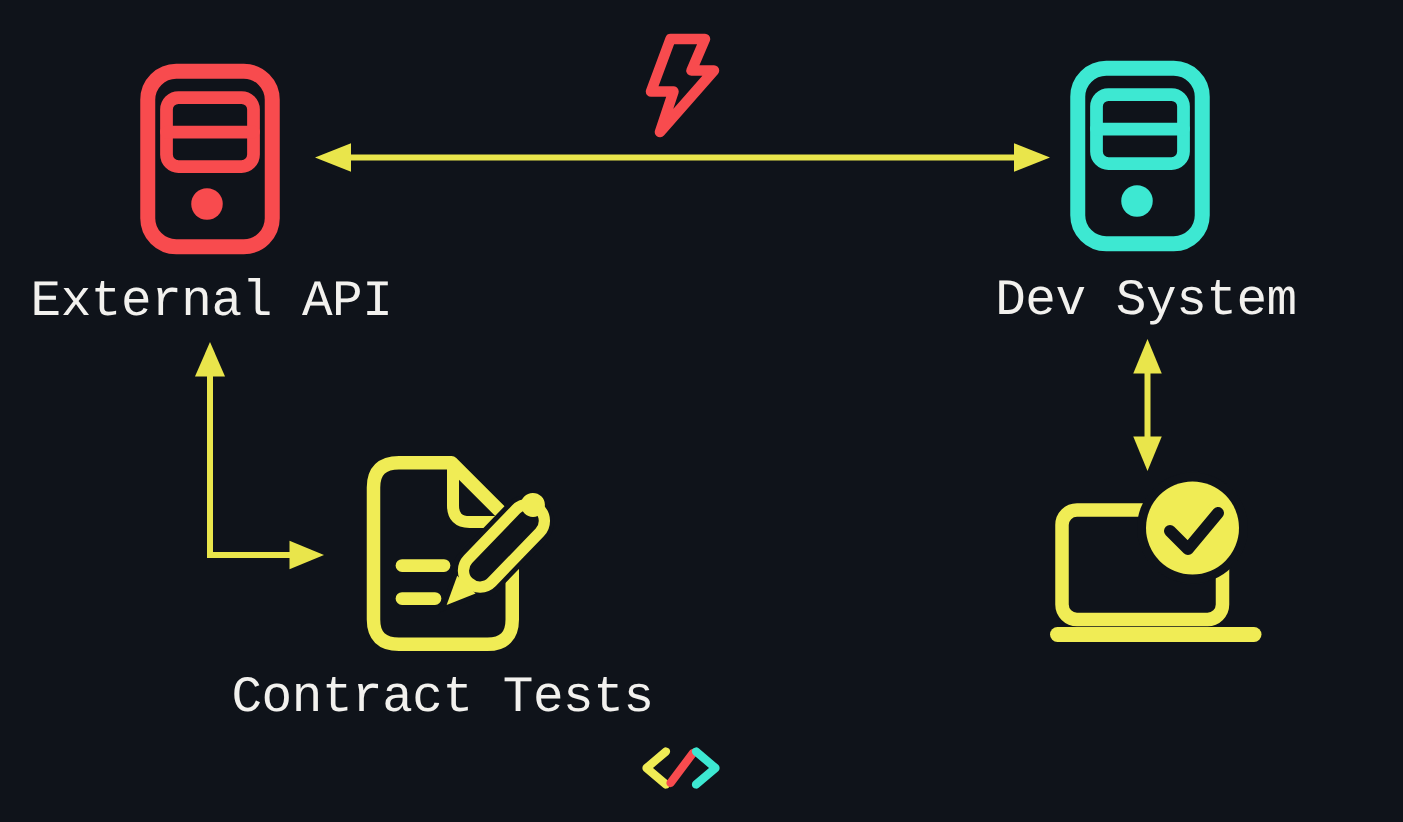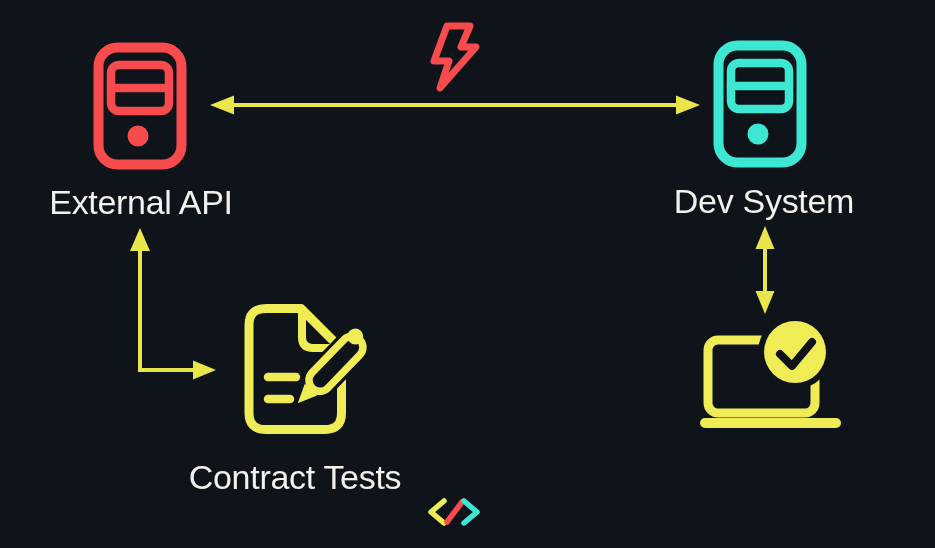--- a/index.html
+++ b/index.html
@@ -1,18 +1,18 @@
 <!DOCTYPE html>
 <html style="--bg: #0f131a; --red: #f84b4e; --teal: #3de8d2; --yellow: #f0ec55; --arrow-yellow: #e9e54b; --text: #f2f1ee;"><head>
 <meta charset="utf-8">
 <style>
   html,body{margin:0;padding:0;background:var(--bg,#0f131a);}
   .canvas{
     position:relative;width:935px;height:548px;background:var(--bg,#0f131a);
-    overflow:hidden;font-family:Liberation Sans, sans-serif;
+    overflow:hidden;font-family:Liberation Mono, monospace;
   }
   .abs{position:absolute;}
   .label{
     position:absolute;font-size:34px;line-height:34px;color:var(--text,#f2f1ee);
     white-space:nowrap;transform:translateX(-50%);letter-spacing:-0.3px;
   }
   svg{display:block;overflow:visible;}
   .st{fill:none;stroke-linecap:round;stroke-linejoin:round;}
   
   #icon-external .st{stroke:var(--red,#f84b4e);} #icon-external .fl{fill:var(--red,#f84b4e);}
@@ -29,21 +29,21 @@
   #icon-dev{left:713px;top:40px;width:94px;height:128px;}
   #icon-bolt{left:428px;top:22px;width:52px;height:70px;}
   #arrow-h{left:208px;top:92px;width:494px;height:26px;}
   #arrow-l{left:118px;top:226px;width:112px;height:158px;}
   #arrow-v{left:752px;top:224px;width:26px;height:92px;}
   #icon-doc{left:243px;top:303px;width:140px;height:150px;}
   #icon-laptop{left:698px;top:316px;width:145px;height:115px;}
   #logo{left:424px;top:494px;width:60px;height:36px;}
   #lbl-external{left:141px;top:185px;}
   #lbl-dev{left:764px;top:184px;text-align:center;}
-  #lbl-contract{left:295px;top:460px;}
+  #lbl-contract{left:295px;top:449px;}
   #lbl-frontend{left:766px;top:455px;}
 </style>
 </head>
 <body>
 
 <div class="canvas">
 
   <svg id="icon-external" class="abs" viewBox="0 0 94 128">
     <rect class="st" x="5.5" y="5.5" width="83" height="117" rx="19" stroke-width="10"></rect>
     <rect class="st" x="18" y="23" width="58" height="46" rx="8" stroke-width="8.5"></rect>

